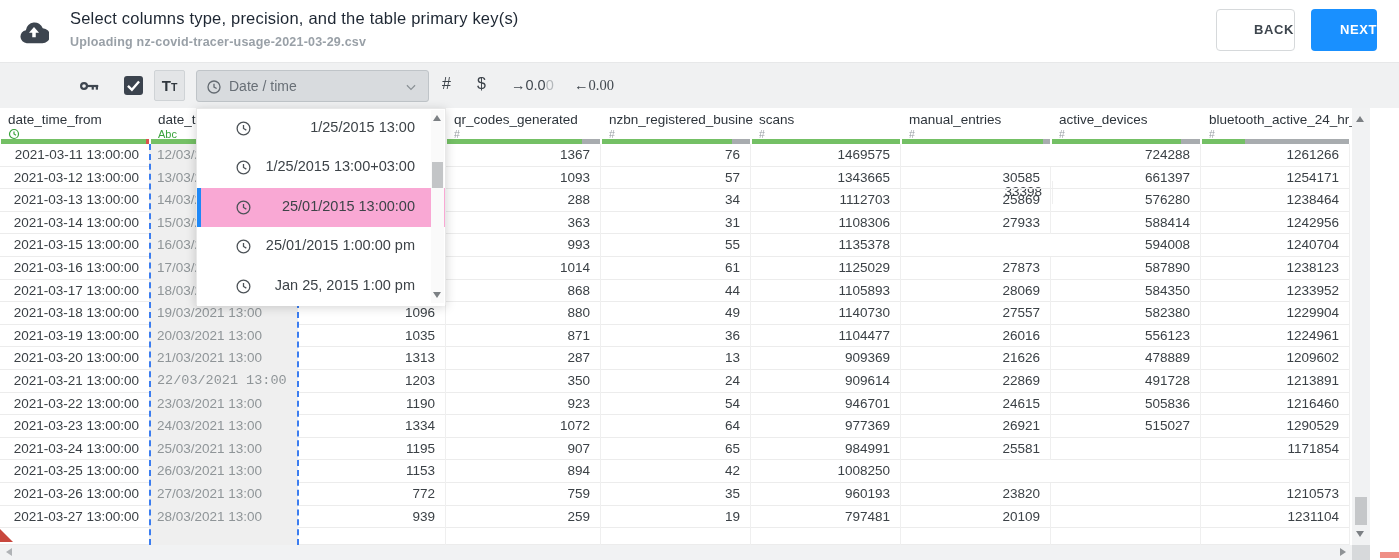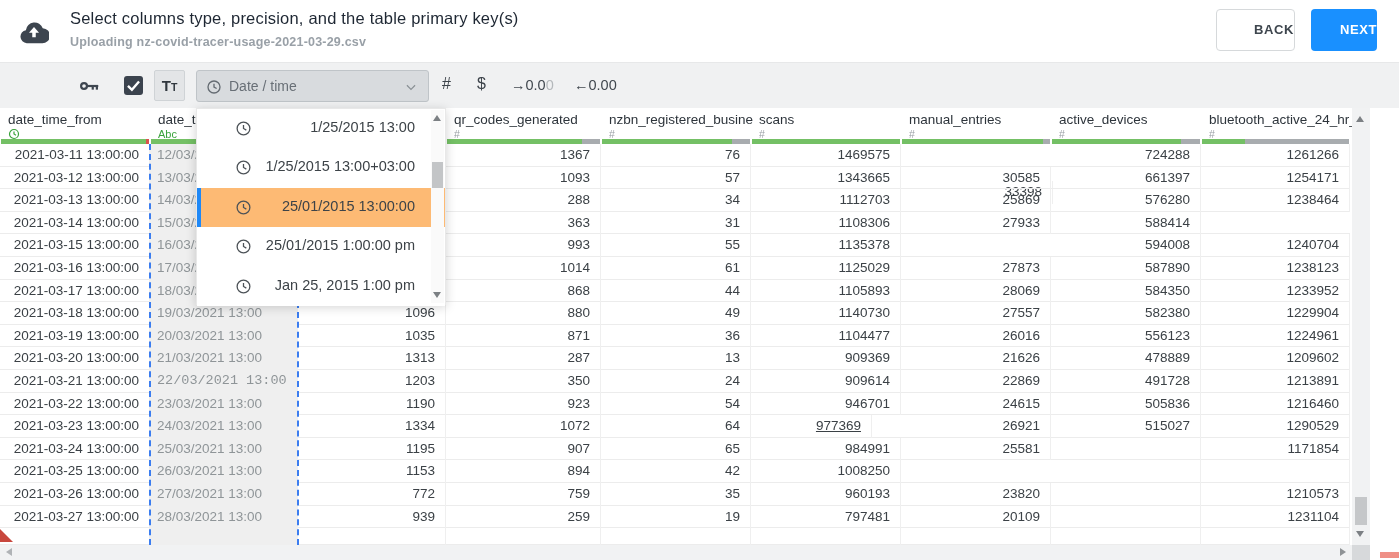--- a/index.html
+++ b/index.html
@@ -29,21 +29,21 @@
   .dd-control { position:absolute; left:196px; top:7px; width:233px; height:32px; background:#d8dbde;
                 border:1px solid #bfc4c8; border-radius:3px; }
   .dd-control .clk { position:absolute; left:9px; top:8px; width:16px; height:16px; color:#646b72; }
   .dd-control .lbl { position:absolute; left:32px; top:7px; font-size:14px; color:#686f76; }
   .dd-control .chev { position:absolute; right:10px; top:9px; width:14px; height:14px; color:#899095; }
   .tb-num  { position:absolute; top:12px; font-size:16px; color:#3c434a; }
   .tb-hash { left:442px; }
   .tb-dollar { left:477px; }
   .tb-dec { position:absolute; top:14px; font-size:14.5px; color:#41484f; }
   .tb-inc { left:511px; }
-  .tb-decr { left:574px; }
+  .tb-decr { left:574px;font-family:Liberation Serif, serif; }
   .tb-dec .faded { color:#b4b8bb; }
 
   
   .thead { position:absolute; left:0; top:108px; width:1350px; height:36px; background:#fff; }
   .hcell { position:absolute; top:0; height:36px; }
   .hname { position:absolute; left:8px; top:4px; font-size:13.5px; color:#2d343b; white-space:nowrap; overflow:hidden; }
   .htype { position:absolute; left:8px; top:20px; font-size:10.5px; }
   .htype.green { color:#3aa33c; font-size:11px; }
   .htype.grey  { color:#9aa0a5; }
   .htype svg { width:12px; height:12px; color:#3aa33c; }
@@ -60,21 +60,21 @@
   .cell.selcol { background:#efefef; color:#8f9598; }
 
   .dash-line { position:absolute; top:144px; height:401px; width:0; border-left:2px dashed #3b7df0; z-index:4; }
   .newrow-flag { position:absolute; left:0; top:529px; width:13px; height:13px; background:#c8473d;
                  clip-path:polygon(0 0, 100% 100%, 0 100%); z-index:5; }
 
   
   .dd-panel { position:absolute; left:196px; top:108px; width:250px; height:197px; background:#fff;
               box-shadow:0 2px 10px rgba(0,0,0,.18); border:1px solid #e8e8e8; z-index:10; }
   .dd-item { position:relative; width:100%; height:39.4px; background:#fff; cursor:pointer; }
-  .dd-item.sel { background:#fdba74;text-align:center; }
+  .dd-item.sel { background:#f9a8d4;text-align:center; }
   .dd-item.sel::before { content:""; position:absolute; left:0; top:0; bottom:0; width:4px; background:#1e88f7; }
   .dd-item .clk { position:absolute; left:38px; top:11px; width:17px; height:17px; color:#4c5257; }
   .dd-item .txt { position:absolute; right:30px; top:10px; font-size:14.5px; color:#3d4348; }
   .dd-scroll { position:absolute; right:1px; top:1px; bottom:1px; width:13px; background:#fafafa; z-index:11; }
   .dd-thumb { position:absolute; right:1px; top:52px; width:11px; height:26px; background:#c3c5c7; }
   .arrow-up    { width:0; height:0; border-left:4.5px solid transparent; border-right:4.5px solid transparent; border-bottom:6px solid #7c8084; }
   .arrow-down  { width:0; height:0; border-left:4.5px solid transparent; border-right:4.5px solid transparent; border-top:6px solid #7c8084; }
   .arrow-left  { width:0; height:0; border-top:4.5px solid transparent; border-bottom:4.5px solid transparent; border-right:6px solid #b0b3b6; }
   .arrow-right { width:0; height:0; border-top:4.5px solid transparent; border-bottom:4.5px solid transparent; border-left:6px solid #8f9396; }
   .dd-scroll .arrow-up { position:absolute; left:2px; top:5px; }
@@ -243,20 +243,21 @@
       </div>
       <div class="trow">
         <div class="cell r" style="left: 0px; width: 150px;">2021-03-14 13:00:00</div>
         <div class="cell l selcol" style="left: 150px; width: 148px;">15/03/2021 13:00</div>
         <div class="cell r" style="left: 298px; width: 148px;"></div>
         <div class="cell r" style="left: 446px; width: 155px;">363</div>
         <div class="cell r" style="left: 601px; width: 150px;">31</div>
         <div class="cell r" style="left: 751px; width: 150px;">1108306</div>
         <div class="cell r" style="left: 901px; width: 150px;">27933</div>
         <div class="cell r" style="left: 1051px; width: 150px;">588414</div>
+        <div class="cell r" style="left: 1201px; width: 149px;">1242956</div>
       </div>
       <div class="trow">
         <div class="cell r" style="left: 0px; width: 150px;">2021-03-15 13:00:00</div>
         <div class="cell l selcol" style="left: 150px; width: 148px;">16/03/2021 13:00</div>
         <div class="cell r" style="left: 298px; width: 148px;"></div>
         <div class="cell r" style="left: 446px; width: 155px;">993</div>
         <div class="cell r" style="left: 601px; width: 150px;">55</div>
         <div class="cell r" style="left: 751px; width: 150px;">1135378</div>
         <div class="cell r" style="left: 1051px; width: 150px;">594008</div>
         <div class="cell r" style="left: 1201px; width: 149px;">1240704</div>
@@ -337,21 +338,21 @@
         <div class="cell r" style="left: 901px; width: 150px;">24615</div>
         <div class="cell r" style="left: 1051px; width: 150px;">505836</div>
         <div class="cell r" style="left: 1201px; width: 149px;">1216460</div>
       </div>
       <div class="trow">
         <div class="cell r" style="left: 0px; width: 150px;">2021-03-23 13:00:00</div>
         <div class="cell l selcol" style="left: 150px; width: 148px;">24/03/2021 13:00</div>
         <div class="cell r" style="left: 298px; width: 148px;">1334</div>
         <div class="cell r" style="left: 446px; width: 155px;">1072</div>
         <div class="cell r" style="left: 601px; width: 150px;">64</div>
-        <div class="cell r" style="left: 722px; width: 150px; text-decoration: underline;">977369</div>
+        <div class="cell r" style="left: 751px; width: 150px;">977369</div>
         <div class="cell r" style="left: 901px; width: 150px;">26921</div>
         <div class="cell r" style="left: 1051px; width: 150px;">515027</div>
         <div class="cell r" style="left: 1201px; width: 149px;">1290529</div>
       </div>
       <div class="trow">
         <div class="cell r" style="left: 0px; width: 150px;">2021-03-24 13:00:00</div>
         <div class="cell l selcol" style="left: 150px; width: 148px;">25/03/2021 13:00</div>
         <div class="cell r" style="left: 298px; width: 148px;">1195</div>
         <div class="cell r" style="left: 446px; width: 155px;">907</div>
         <div class="cell r" style="left: 601px; width: 150px;">65</div>

